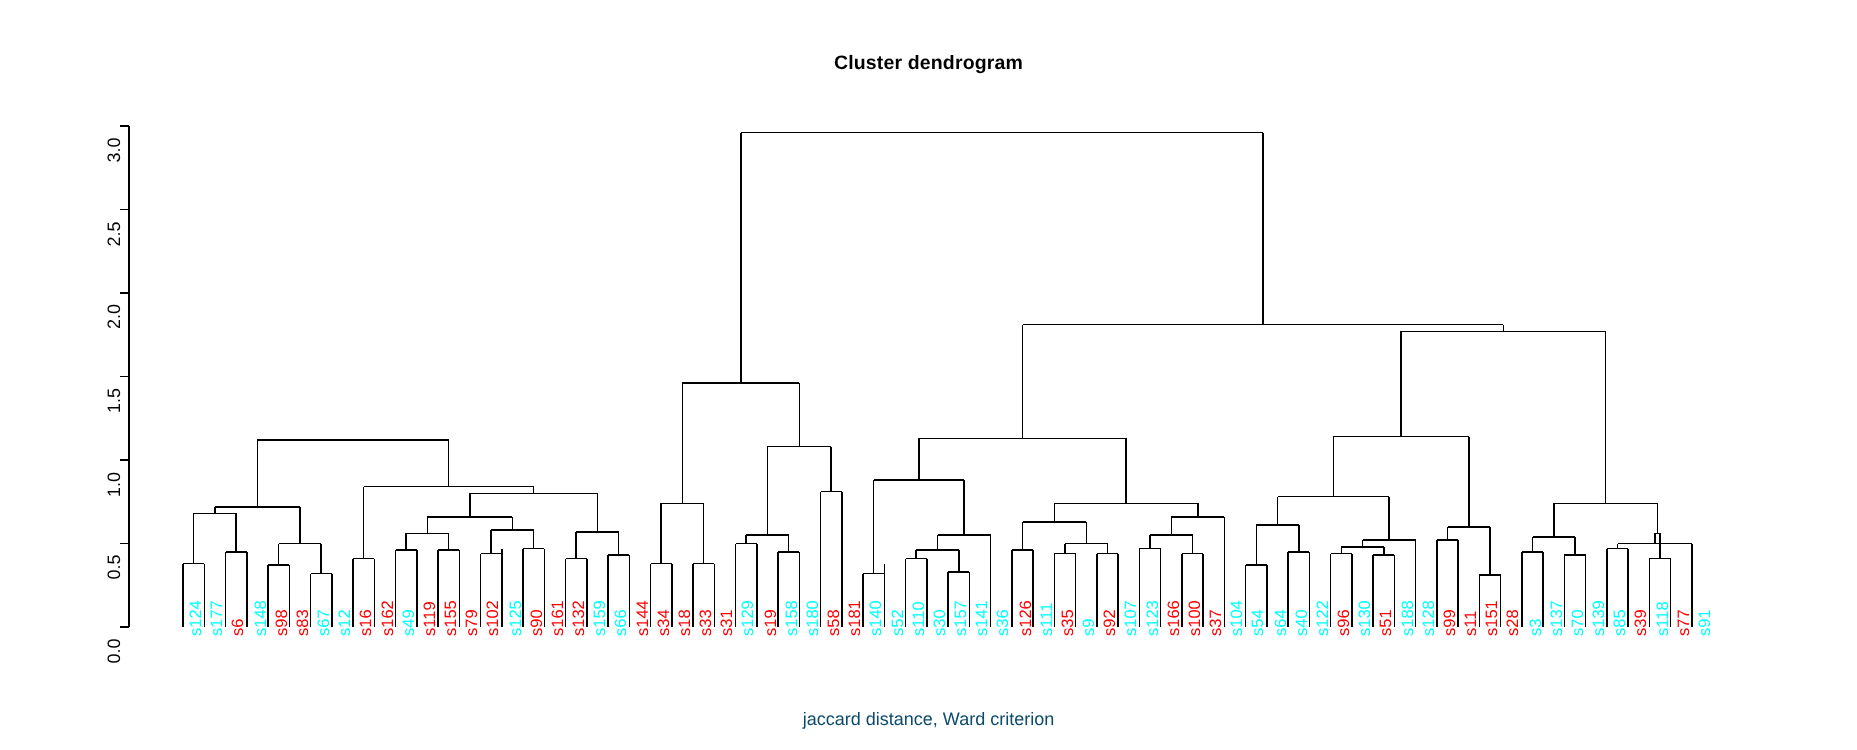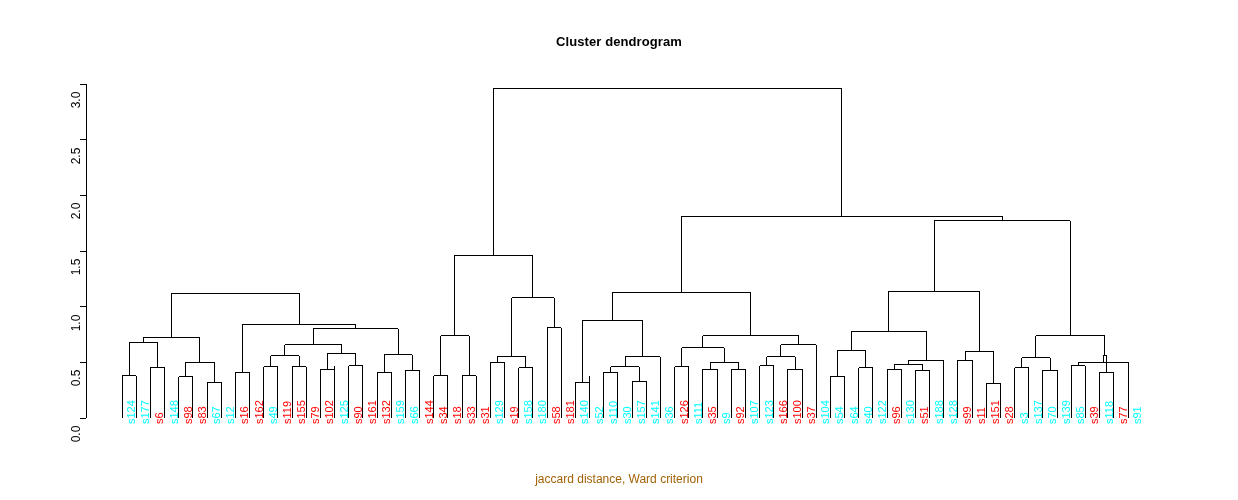--- a/index.html
+++ b/index.html
@@ -29,21 +29,21 @@
     color: #000000;
     letter-spacing: 0.1px;
   }
   #x-axis-label {
     position: absolute;
     left: 0;
     top: 456px;
     width: 1238px;
     text-align: center;
     font-size: 12px;
-    color: #a16207;
+    color: #0c4a6e;
   }
   #dendro-svg {
     position: absolute;
     left: 0;
     top: 0;
   }
   .axis-tick-label {
     position: absolute;
     font-size: 12px;
     color: #000000;

